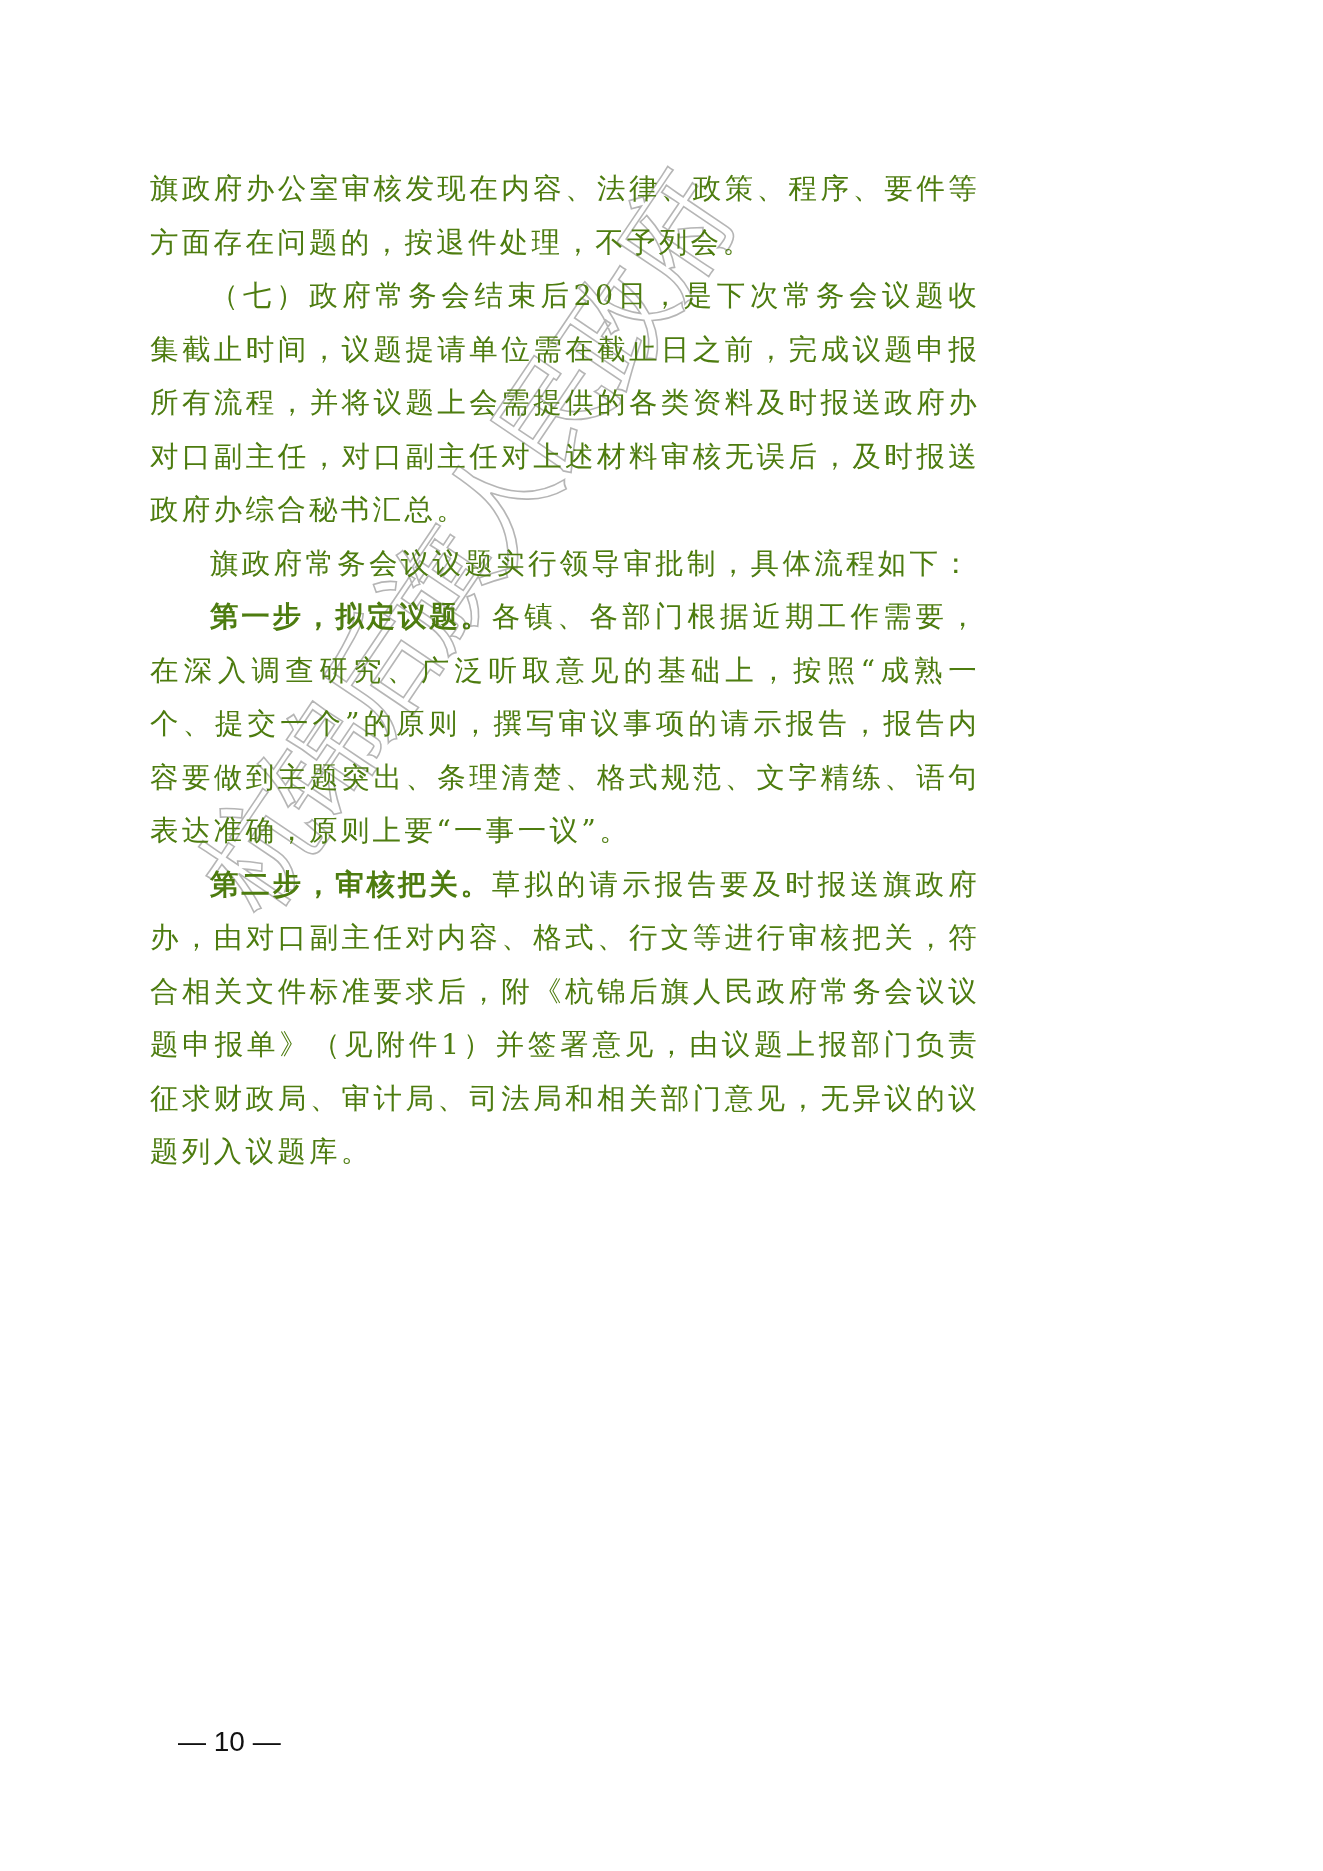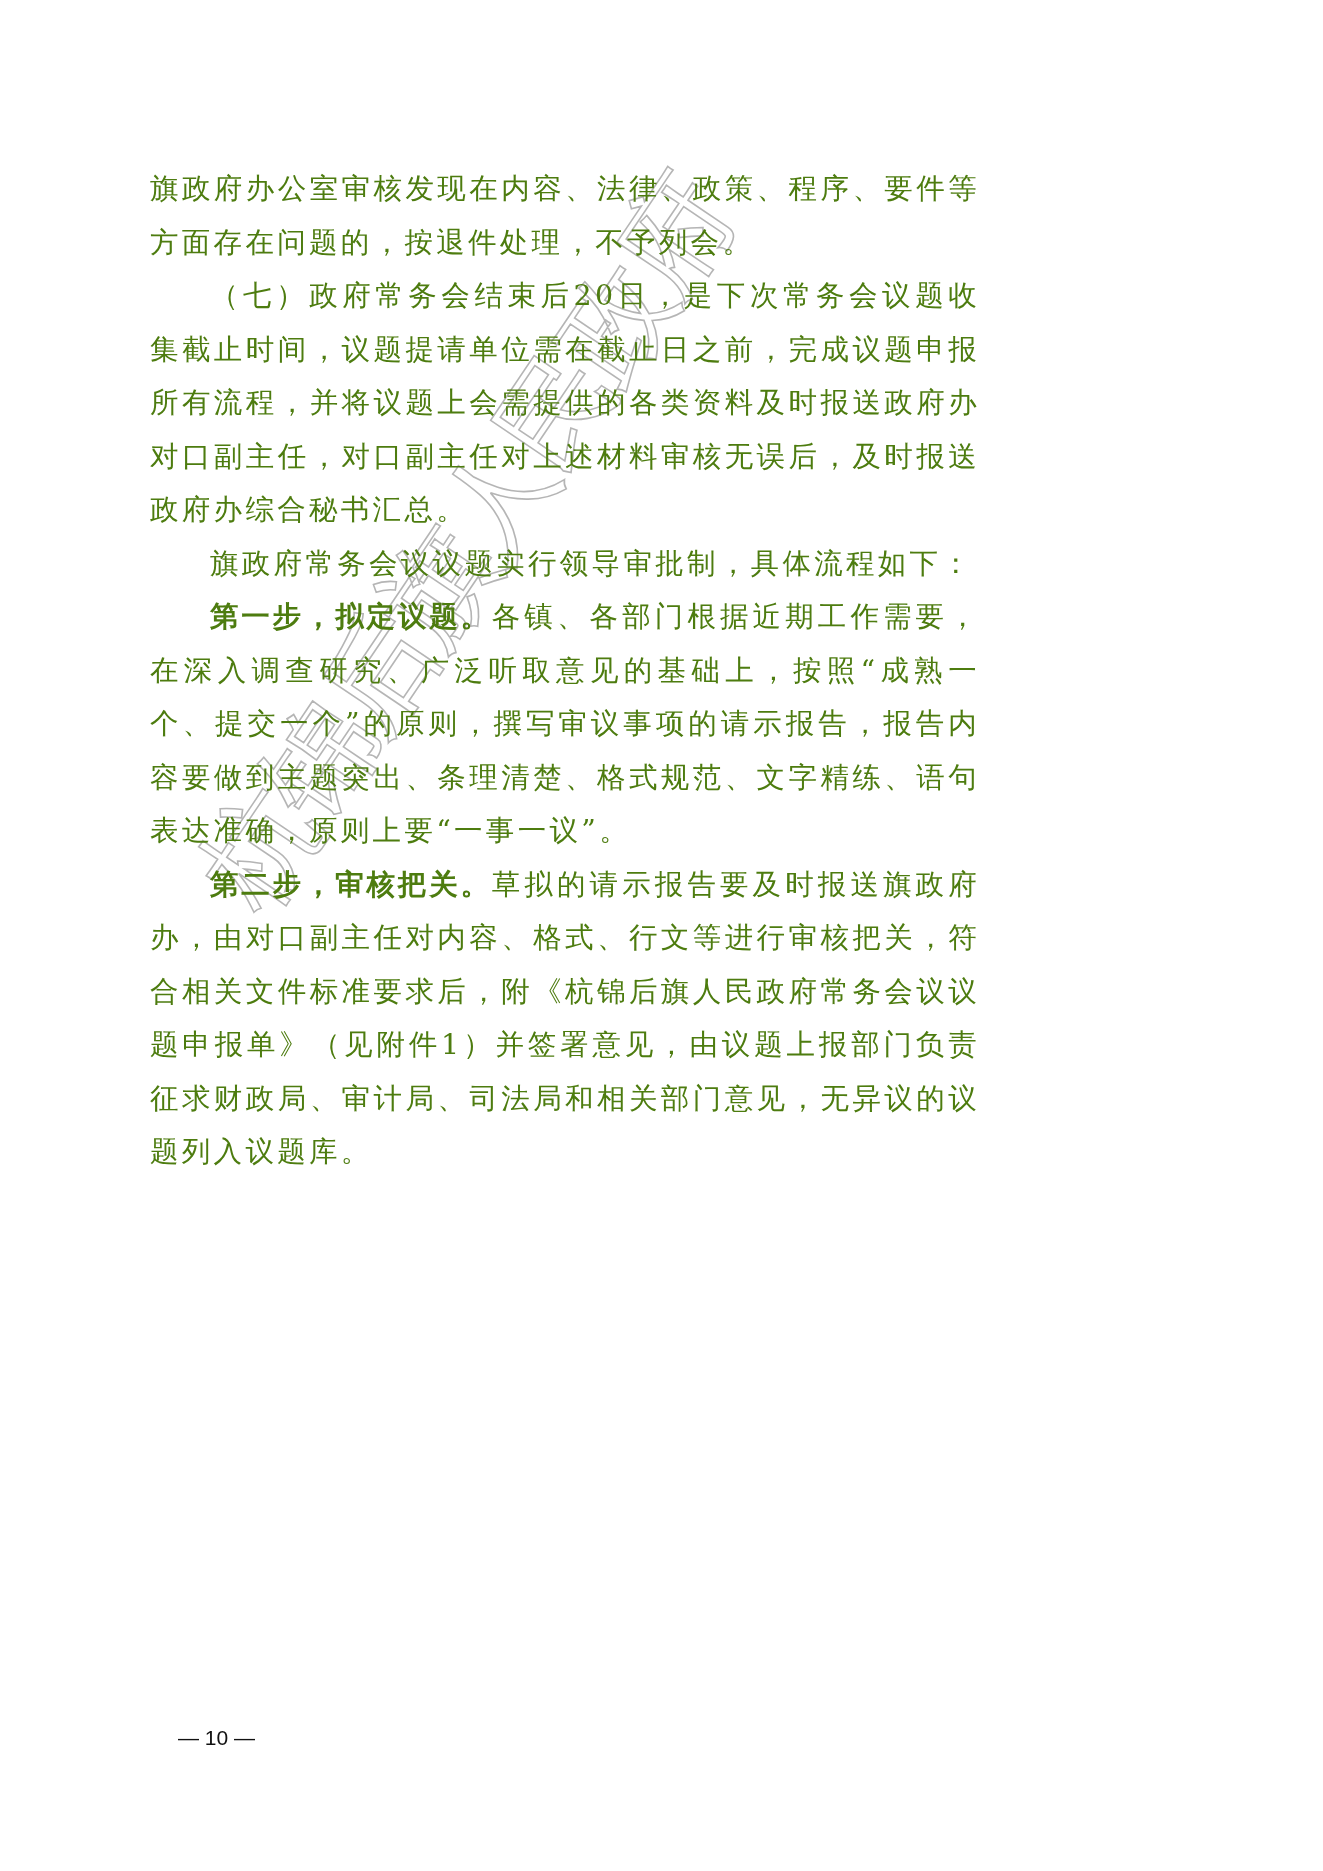--- a/index.html
+++ b/index.html
@@ -18,21 +18,21 @@
   .content p { margin: 0; }
   .indent { text-indent: 60px; }
   .heading {
     font-family: "DejaVu Sans", "Liberation Sans", sans-serif;
     font-weight: bold; letter-spacing: 1px; font-size: 29px;
     text-indent: 60px;
   }
   .step-label { font-weight: bold; letter-spacing: 2px; }
   .page-number {
     position: absolute; left: 178px; top: 1726px;
-    font-family: "Liberation Sans", sans-serif; font-size: 21px; color: #111;
+    font-family: "Liberation Sans", sans-serif; font-size: 28px; color: #111;
     letter-spacing: 0px;
   }
   .watermark {
     position: absolute; left: 230px; top: 820px;
     transform: rotate(-56deg); transform-origin: left center;
     font-family: "DejaVu Serif", serif; font-size: 112px;
     color: transparent; -webkit-text-stroke: 1.6px #a9a9a9;
     letter-spacing: -6px; white-space: nowrap; pointer-events: none;
     opacity: 0.85;
   }

